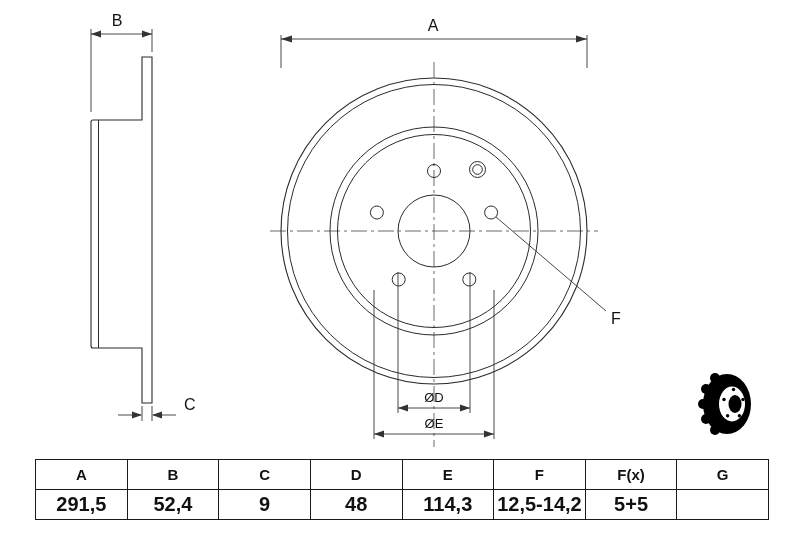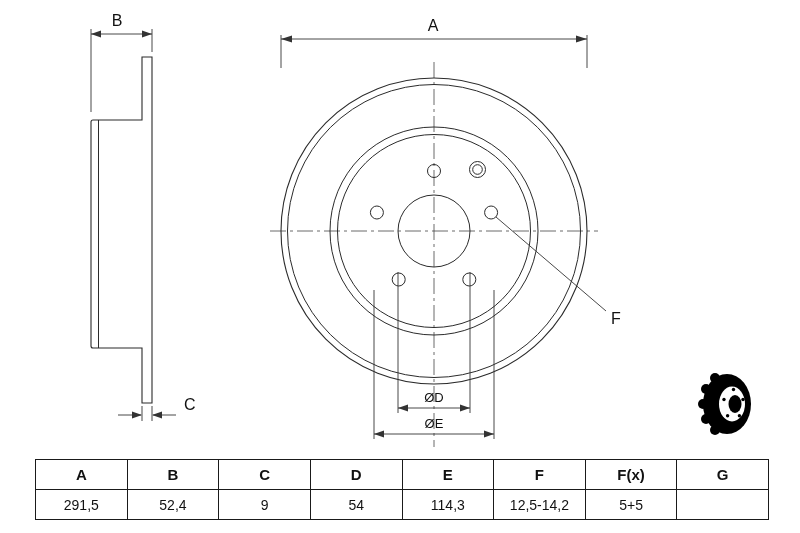--- a/index.html
+++ b/index.html
@@ -22,21 +22,21 @@
   table[data-name="dimension-table"] {
     position:absolute; left:35px; top:459px; width:734px;
     border-collapse:collapse; table-layout:fixed;
   }
   table[data-name="dimension-table"] th,
   table[data-name="dimension-table"] td {
     border:1px solid #1a1a1a; height:27px; text-align:center; vertical-align:middle;
     color:#111111; background:#ffffff; overflow:hidden; white-space:nowrap;
   }
   table[data-name="dimension-table"] th { font-size:15px; font-weight:700; }
-  table[data-name="dimension-table"] td { font-size:14px; font-weight:400; }
+  table[data-name="dimension-table"] td { font-size:20px; font-weight:700; }
 </style>
 </head>
 <body>
 
 <svg data-name="technical-drawing" width="800" height="455" viewBox="0 0 800 455">
 
   <g data-name="front-view-centerlines">
     <line data-name="vertical-centerline" class="centerline" x1="434" y1="62" x2="434" y2="447"></line>
     <line data-name="horizontal-centerline" class="centerline" x1="270" y1="231" x2="598" y2="231"></line>
   </g>
@@ -145,20 +145,20 @@
       <th data-name="table-header-f">F</th>
       <th data-name="table-header-fx">F(x)</th>
       <th data-name="table-header-g">G</th>
     </tr>
   </thead>
   <tbody>
     <tr data-name="table-value-row">
       <td data-name="table-value-a">291,5</td>
       <td data-name="table-value-b">52,4</td>
       <td data-name="table-value-c">9</td>
-      <td data-name="table-value-d">54</td>
+      <td data-name="table-value-d">48</td>
       <td data-name="table-value-e">114,3</td>
       <td data-name="table-value-f">12,5-14,2</td>
       <td data-name="table-value-fx">5+5</td>
       <td data-name="table-value-g"></td>
     </tr>
   </tbody>
 </table>
 
 </body></html>

